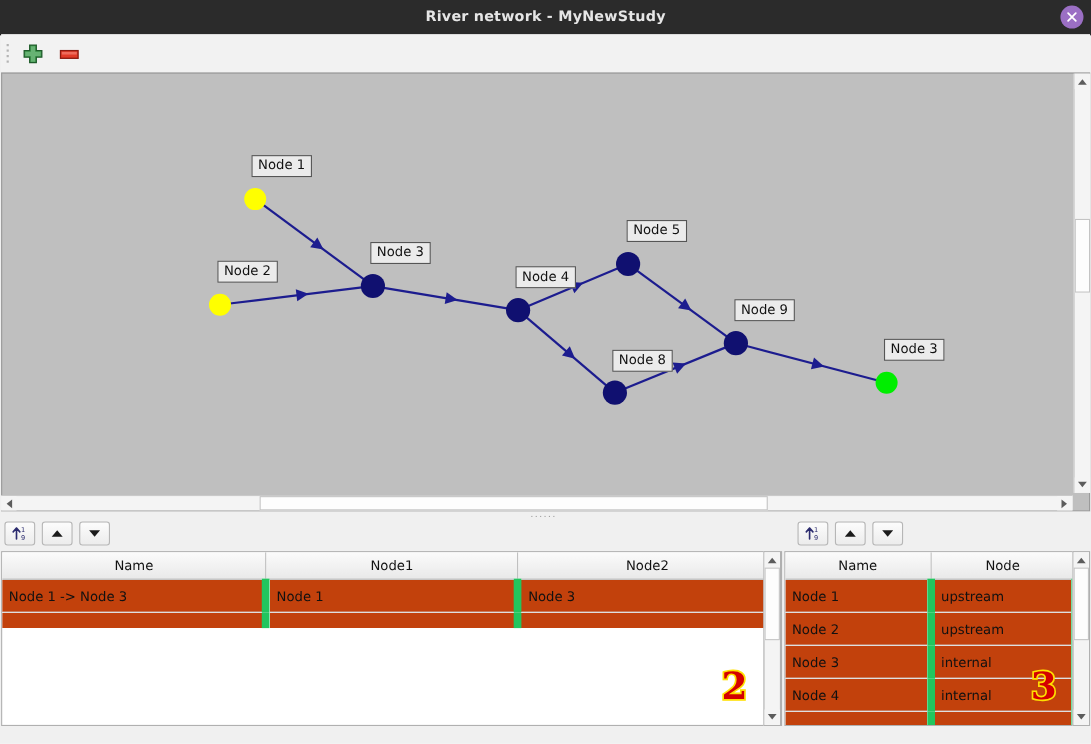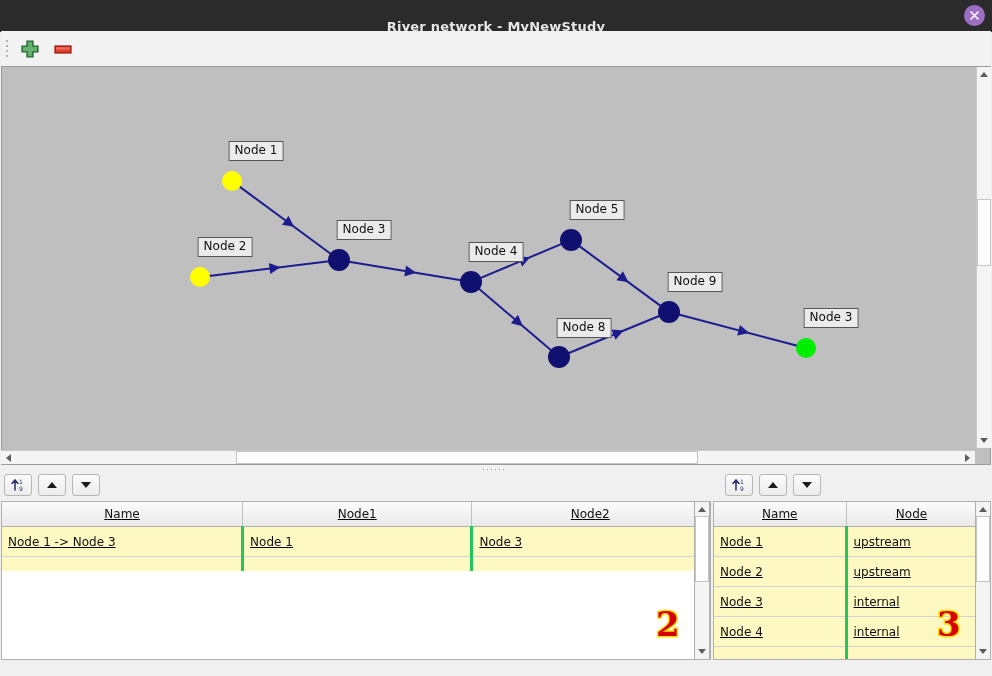--- a/index.html
+++ b/index.html
@@ -26,21 +26,21 @@
   
   .titlebar {
     position: absolute;
     left: 0; top: 0;
     width: 992px; height: 31px;
     background: #2b2b2b;
     border-bottom: 1px solid #1a1a1a;
   }
   .titlebar-text {
     position: absolute;
-    left: 0; top: 11px;
+    left: 0; top: 0;
     width: 992px;
     line-height: 31px;
     text-align: center;
     color: #e6e6e6;
     font-size: 13px;
     font-weight: bold;
     letter-spacing: .2px;
     user-select: none;
   }
   .close-btn {
@@ -195,46 +195,45 @@
   .tool-button svg { position: absolute; left: 0; top: 0; }
 
   .table-wrap {
     position: absolute;
     left: 0;
     width: 100%;
     background: #fff;
     border: 1px solid #b0b0b0;
     box-sizing: border-box;
     overflow: hidden;
-    text-decoration: underline;
   }
   table.grid {
     border-collapse: collapse;
     width: 100%;
     table-layout: fixed;
     font-size: 12px;
   }
   table.grid th {
     background: linear-gradient(#fbfbfb, #e9e9e9);
     border-right: 1px solid #c0c0c0;
     border-bottom: 1px solid #b0b0b0;
     height: 22px;
     font-weight: normal;
     font-size: 12px;
     color: #111;
     text-align: center;
     user-select: none;
   }
   table.grid td {
-    border-right: 3px solid #22c55e;
+    border-right: 7px solid #22c55e;
     border-bottom: 1px solid #d2d2d2;
     height: 29px;
     padding: 0 0 0 6px;
     color: #111;
-    background: #fef9c3;
+    background: #c2410c;
     white-space: nowrap;
     overflow: hidden;
   }
   table.grid tr.spacer td { height: 14px; border-bottom: none; }
 </style>
 </head>
 <body>
 
 <div class="window">
 

